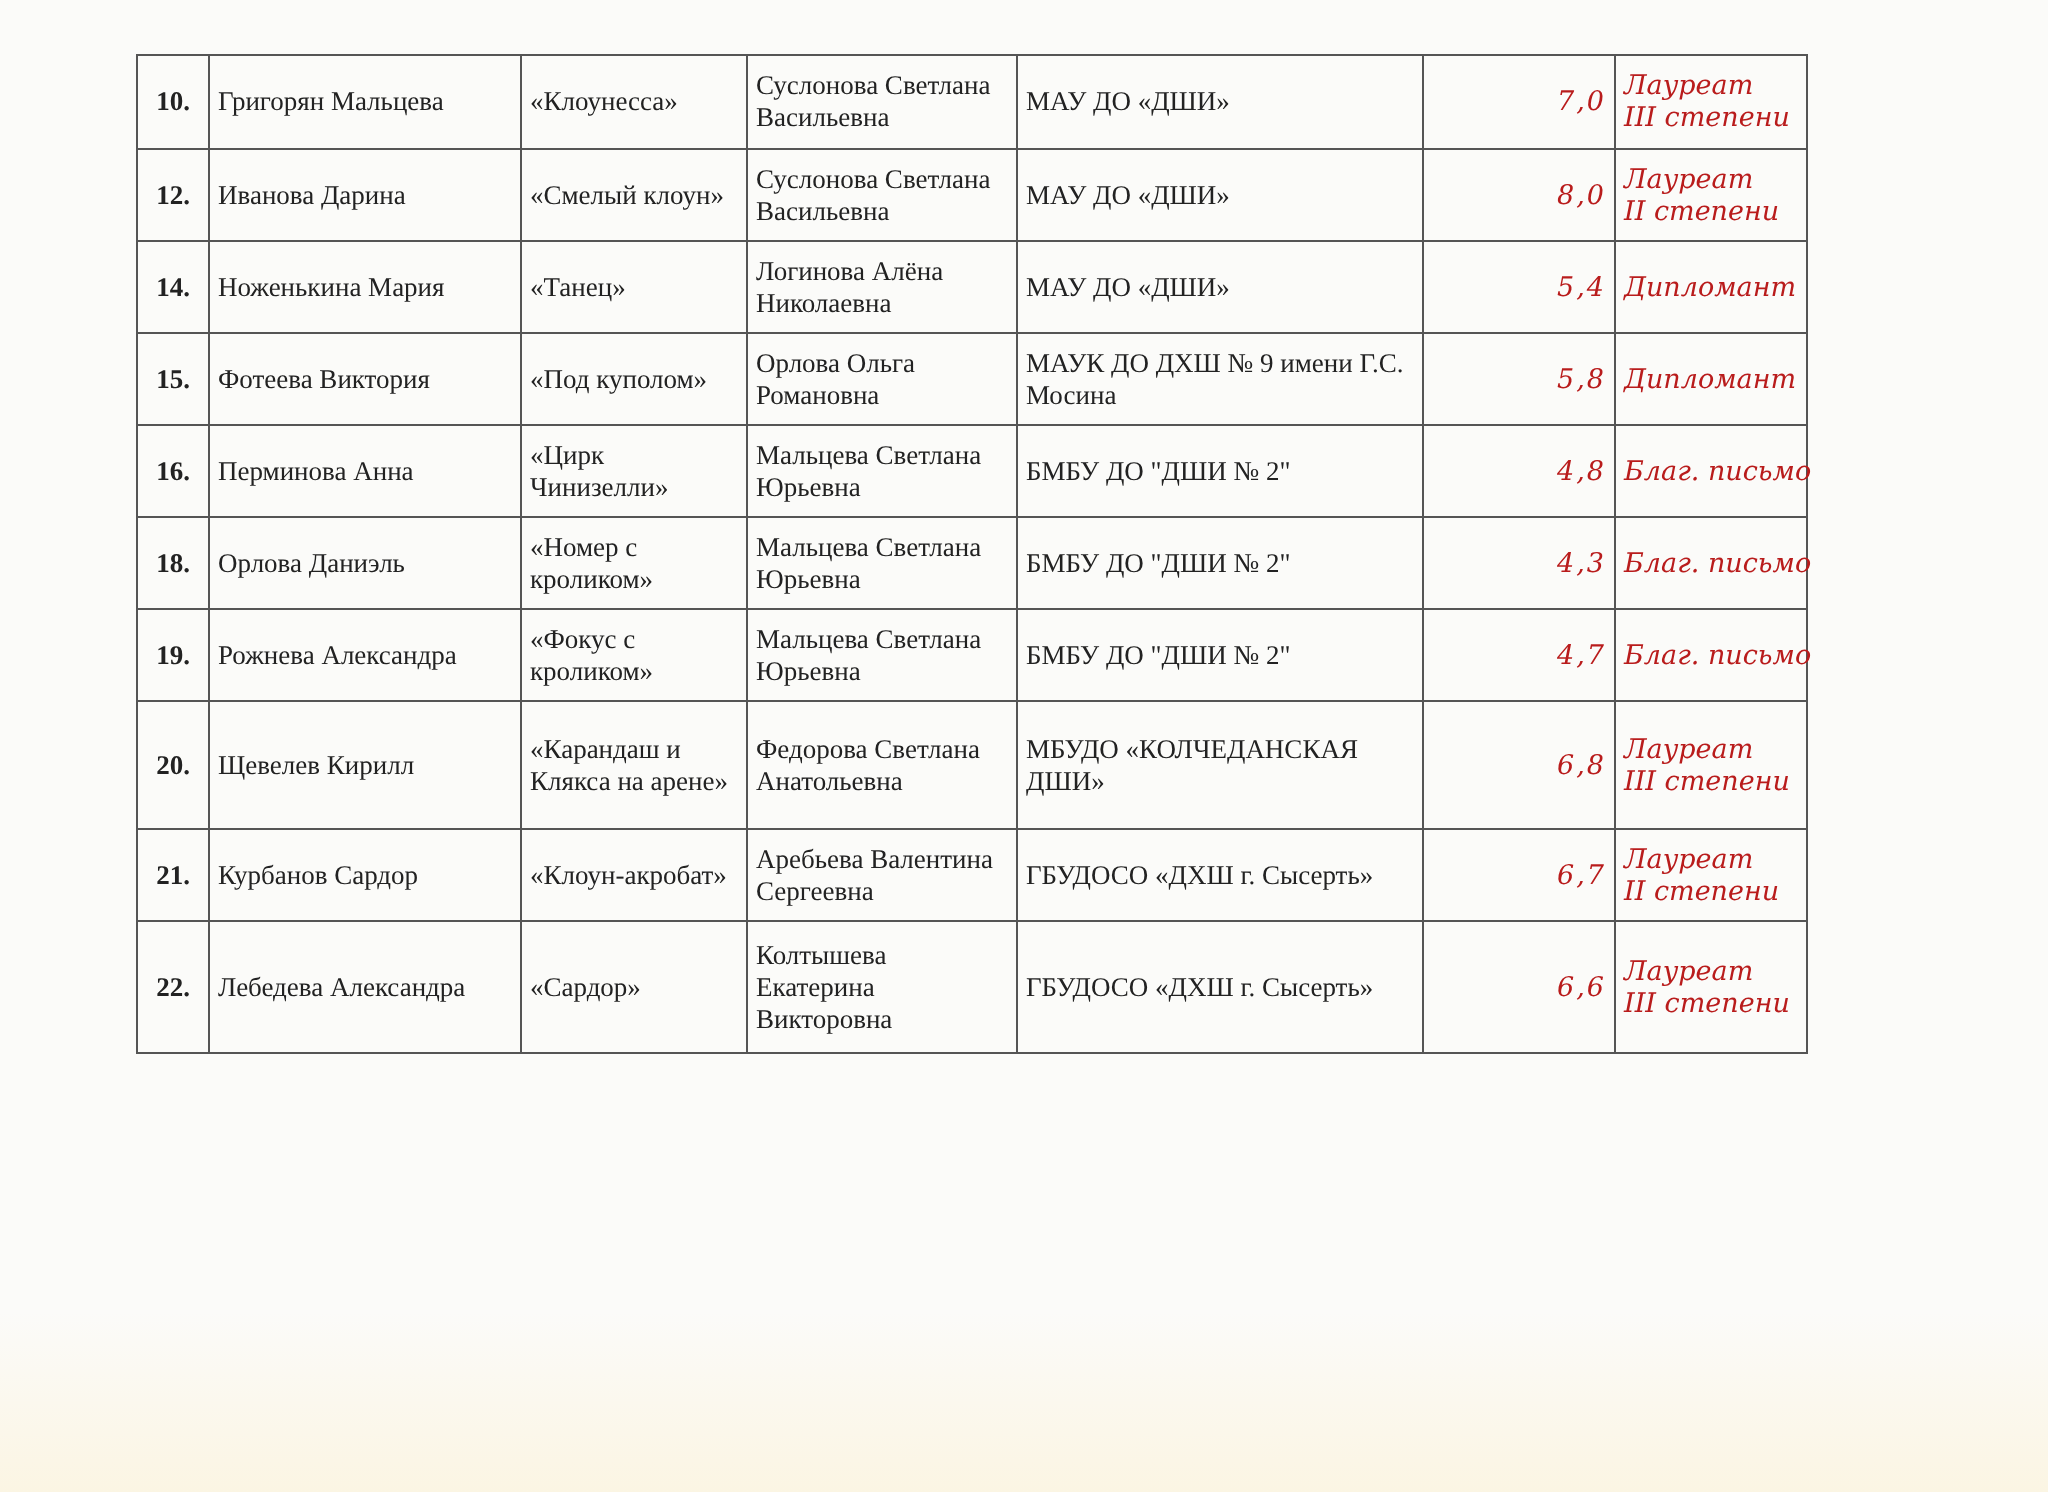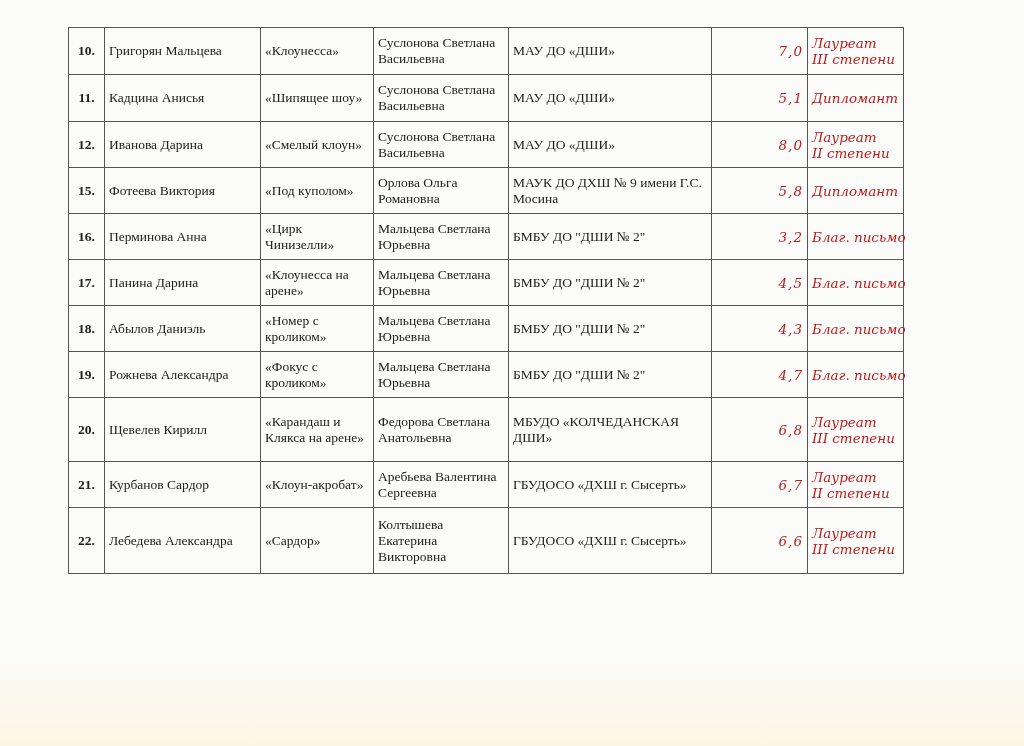--- a/index.html
+++ b/index.html
@@ -61,79 +61,68 @@
       <td>Григорян Мальцева</td>
       <td>«Клоунесса»</td>
       <td>Суслонова Светлана Васильевна</td>
       <td>МАУ ДО «ДШИ»</td>
       <td class="score">7,0</td>
       <td class="award">
           <span class="award-line">Лауреат</span>
           <span class="award-line">III степени</span>
         </td>
     </tr>
-    <tr style="height:47px">
-      <td class="num">11.</td>
-      <td>Кадцина Анисья</td>
-      <td>«Шипящее шоу»</td>
-      <td>Суслонова Светлана Васильевна</td>
-      <td>МАУ ДО «ДШИ»</td>
-      <td class="score">5,1</td>
-      <td class="award">
-          <span class="award-line">Дипломант</span>
-        </td>
-    </tr>
     <tr style="height:46px">
       <td class="num">12.</td>
       <td>Иванова Дарина</td>
       <td>«Смелый клоун»</td>
       <td>Суслонова Светлана Васильевна</td>
       <td>МАУ ДО «ДШИ»</td>
       <td class="score">8,0</td>
       <td class="award">
           <span class="award-line">Лауреат</span>
           <span class="award-line">II степени</span>
+        </td>
+    </tr>
+    <tr style="height:46px">
+      <td class="num">14.</td>
+      <td>Ноженькина Мария</td>
+      <td>«Танец»</td>
+      <td>Логинова Алёна Николаевна</td>
+      <td>МАУ ДО «ДШИ»</td>
+      <td class="score">5,4</td>
+      <td class="award">
+          <span class="award-line">Дипломант</span>
         </td>
     </tr>
     <tr style="height:46px">
       <td class="num">15.</td>
       <td>Фотеева Виктория</td>
       <td>«Под куполом»</td>
       <td>Орлова Ольга Романовна</td>
       <td>МАУК ДО ДХШ № 9 имени Г.С. Мосина</td>
       <td class="score">5,8</td>
       <td class="award">
           <span class="award-line">Дипломант</span>
         </td>
     </tr>
     <tr style="height:46px">
       <td class="num">16.</td>
       <td>Перминова Анна</td>
       <td>«Цирк Чинизелли»</td>
       <td>Мальцева Светлана Юрьевна</td>
       <td>БМБУ ДО "ДШИ № 2"</td>
-      <td class="score">3,2</td>
-      <td class="award">
-          <span class="award-line">Благ. письмо</span>
-        </td>
-    </tr>
-    <tr style="height:46px">
-      <td class="num">17.</td>
-      <td>Панина Дарина</td>
-      <td>«Клоунесса на арене»</td>
-      <td>Мальцева Светлана Юрьевна</td>
-      <td>БМБУ ДО "ДШИ № 2"</td>
-      <td class="score">4,5</td>
+      <td class="score">4,8</td>
       <td class="award">
           <span class="award-line">Благ. письмо</span>
         </td>
     </tr>
     <tr style="height:46px">
       <td class="num">18.</td>
-      <td>Абылов Даниэль</td>
+      <td>Орлова Даниэль</td>
       <td>«Номер с кроликом»</td>
       <td>Мальцева Светлана Юрьевна</td>
       <td>БМБУ ДО "ДШИ № 2"</td>
       <td class="score">4,3</td>
       <td class="award">
           <span class="award-line">Благ. письмо</span>
         </td>
     </tr>
     <tr style="height:46px">
       <td class="num">19.</td>

